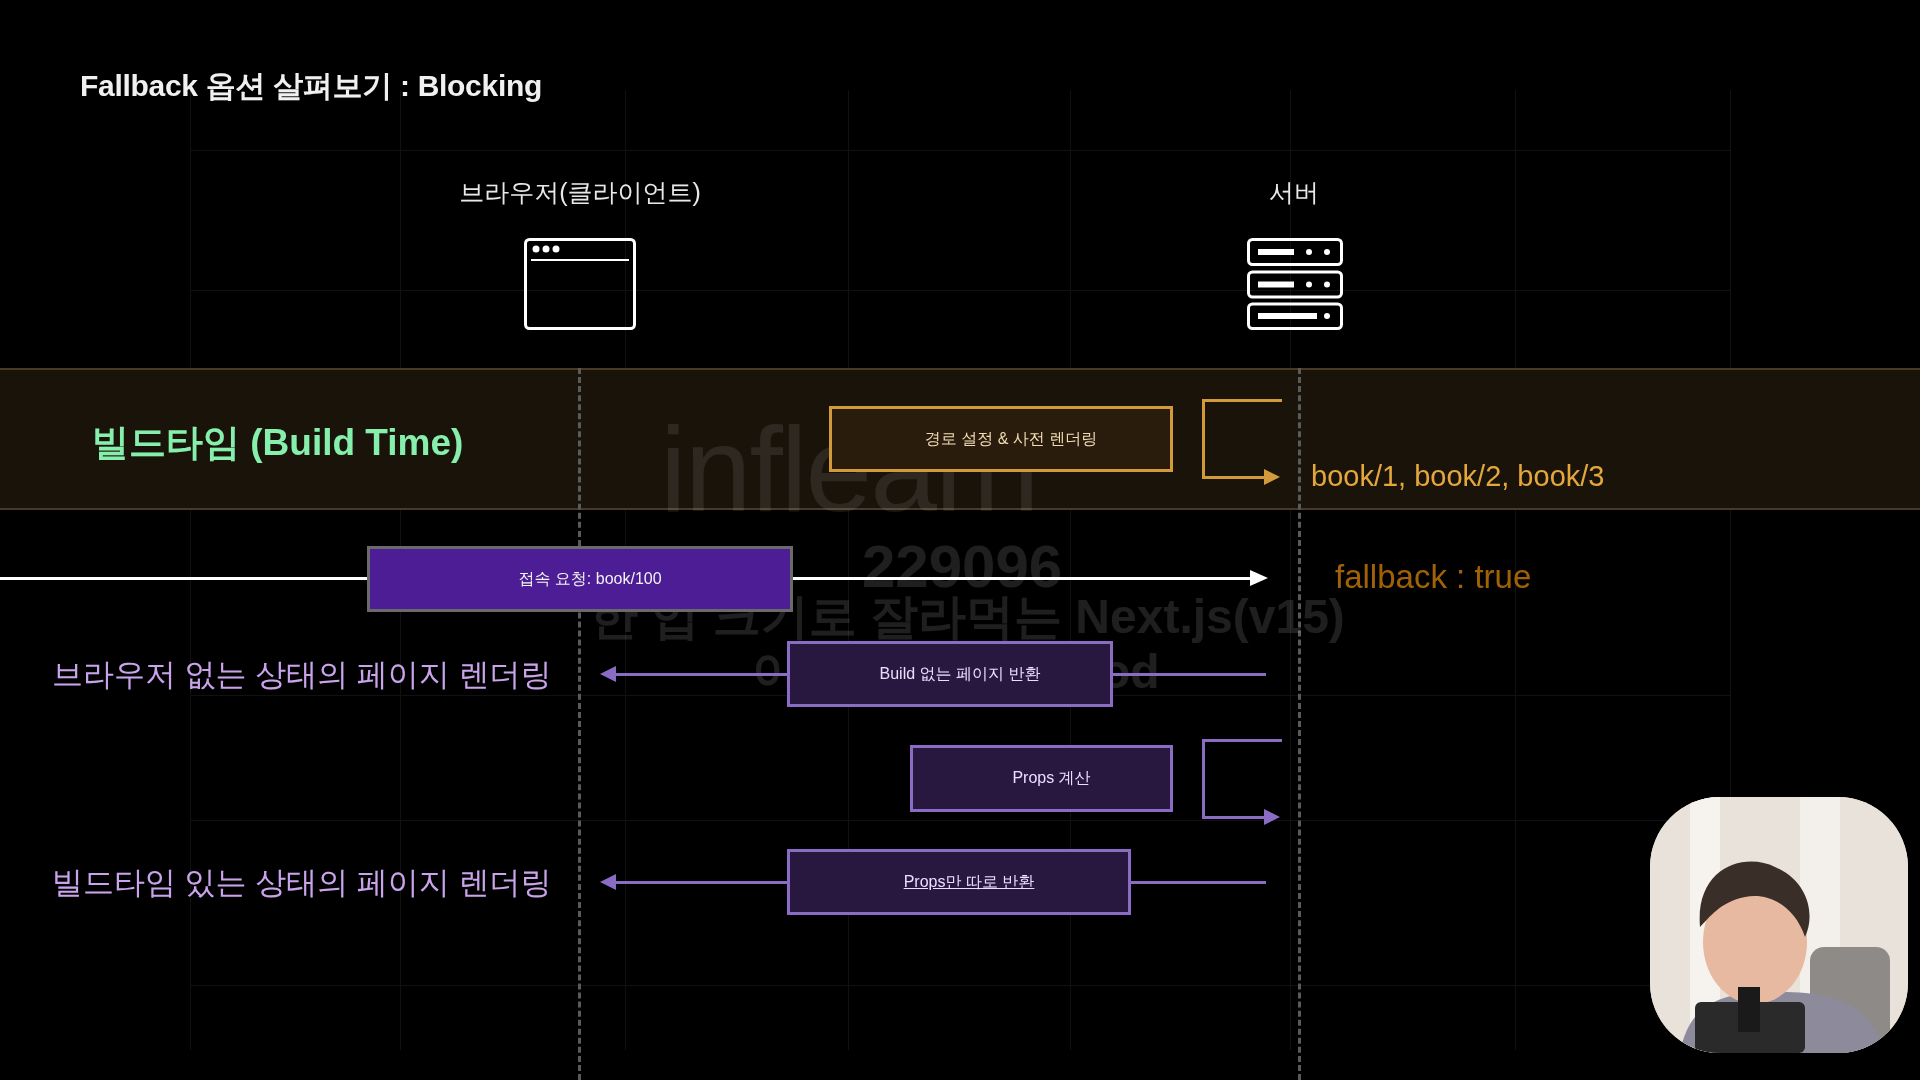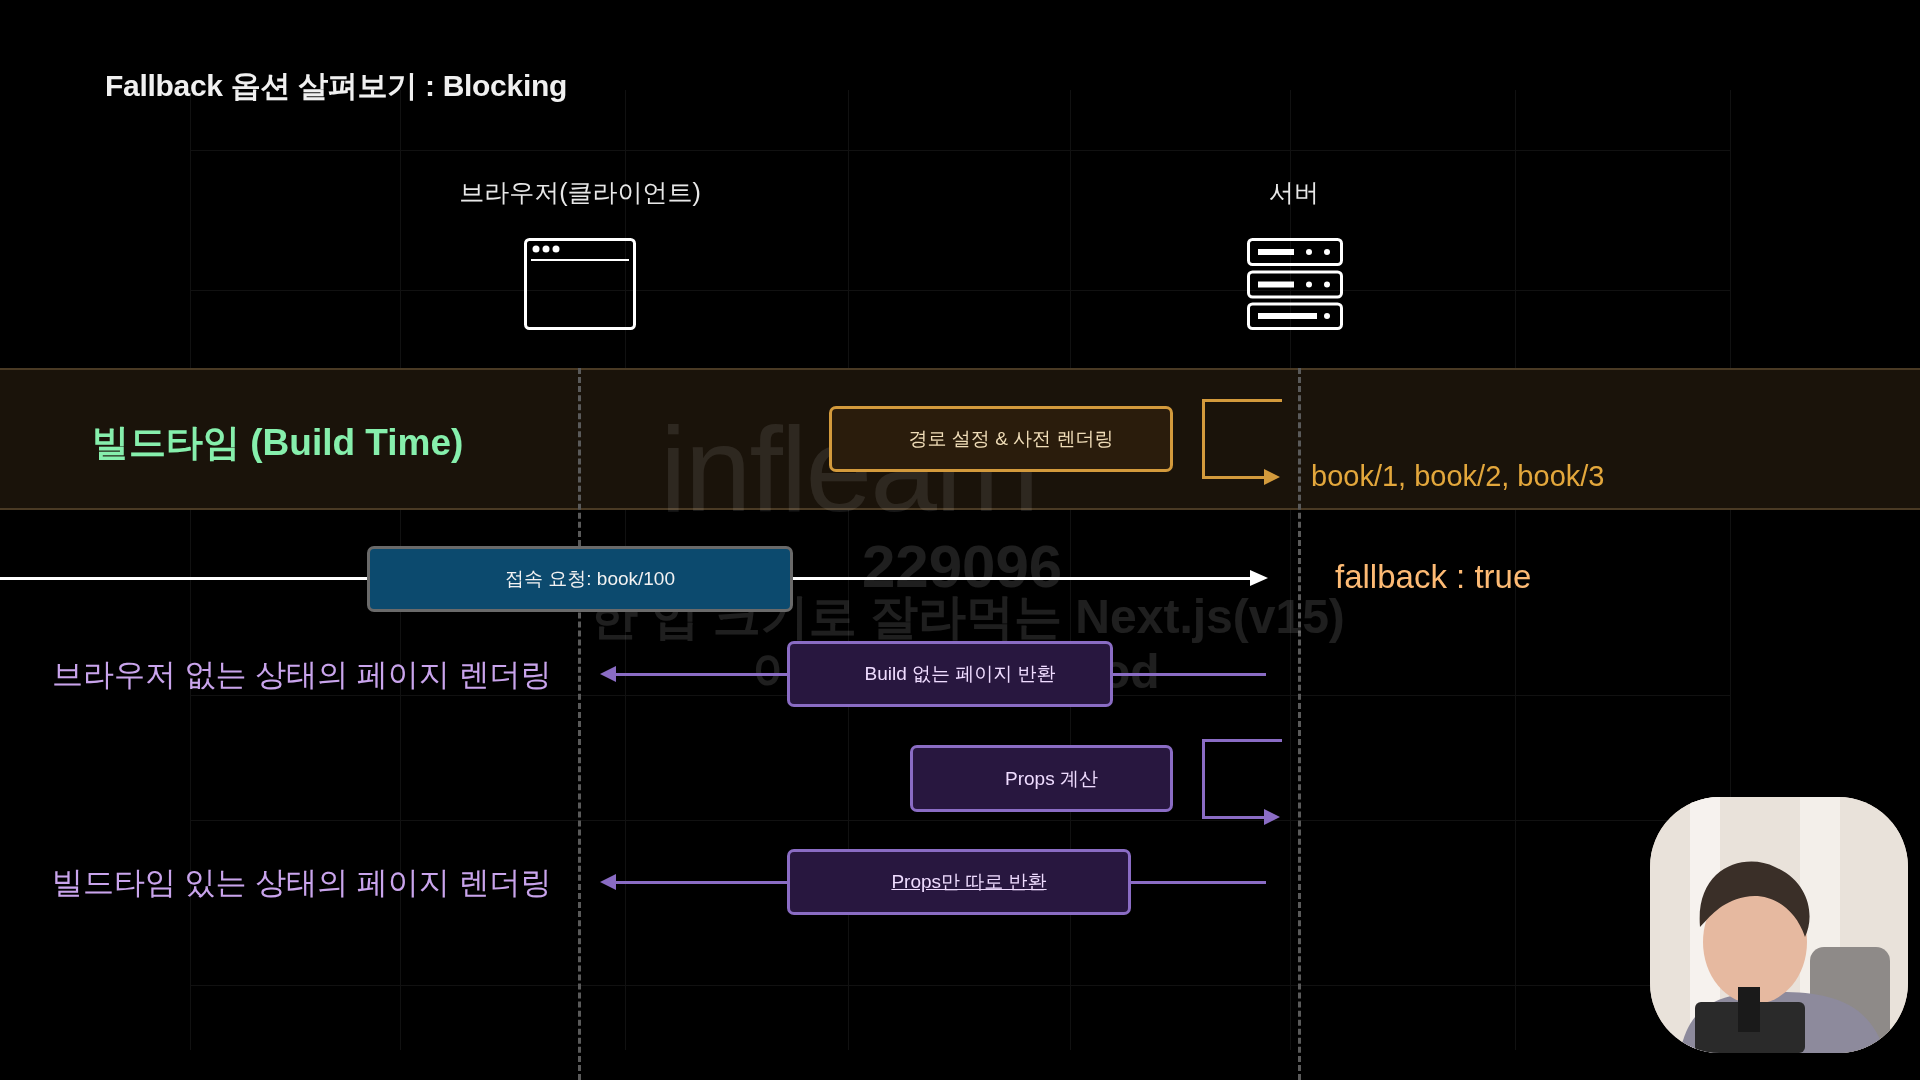--- a/index.html
+++ b/index.html
@@ -1,38 +1,38 @@
 <!DOCTYPE html>
 <html><head>
 <meta charset="utf-8">
 <style>
   html, body { margin:0; padding:0; background:#000; }
   body { width:1920px; height:1080px; position:relative; overflow:hidden;
          font-family:"Liberation Sans","DejaVu Sans",sans-serif; color:#eee; }
   .abs { position:absolute; }
   .grid-v { position:absolute; top:90px; bottom:30px; width:1px; background:#111; }
   .grid-h { position:absolute; left:190px; right:190px; height:1px; background:#111; }
-  .title { left:105px; top:66px; font-size:30px; font-weight:bold; color:#f0f0f0; letter-spacing:-0.3px; }
+  .title { left:80px; top:66px; font-size:30px; font-weight:bold; color:#f0f0f0; letter-spacing:-0.3px; }
   .actor-label { top:176px; font-size:25px; color:#e8e8e8; transform:translateX(-50%); white-space:nowrap; }
   .band { left:0; top:368px; width:1920px; height:142px; background:#1a130a;
           border-top:2px solid #4a3a24; border-bottom:2px solid #4a3a24; box-sizing:border-box; }
   .band-label { left:92px; top:418px; font-size:37px; font-weight:bold; color:#86efac; }
   .lifeline { top:368px; bottom:0; width:0; border-left:3px dashed #5a5a5a; }
   .box { display:flex; align-items:center; justify-content:center; box-sizing:border-box;
-         border-radius:7px; font-size:19px;padding-left:20px; }
+         border-radius:0; font-size:16px;padding-left:20px; }
   .box.gold { border:3px solid #d39a3c; background:#2a1c0c; color:#f0ddb8; }
-  .box.dark { border:3px solid #6a6a6a; background:#0c4a6e; color:#f2f2f2; }
+  .box.dark { border:3px solid #6a6a6a; background:#4c1d95; color:#f2f2f2; }
   .box.purple { border:3px solid #8a6cc4; background:#28173f; color:#efdcff; }
   .line { position:absolute; height:3px; }
   .vline { position:absolute; width:3px; }
   .tri-r { position:absolute; width:0; height:0; border-top:8px solid transparent; border-bottom:8px solid transparent; }
   .tri-l { position:absolute; width:0; height:0; border-top:8px solid transparent; border-bottom:8px solid transparent; }
   .side-text { font-size:31px; color:#c9a4ec; white-space:nowrap; }
   .result-gold { font-size:29px; color:#e3a73c; white-space:nowrap; }
-  .result-purple { font-size:33px; color:#fdba74; white-space:nowrap; }
+  .result-purple { font-size:33px; color:#a16207; white-space:nowrap; }
   .watermark { color:rgba(255,255,255,0.12); font-weight:bold; white-space:nowrap; pointer-events:none; }
   .webcam { left:1650px; top:797px; width:258px; height:256px; border-radius:70px; overflow:hidden;
             background:linear-gradient(90deg,#c9beb4 0%,#efe9e3 30%,#f4efe9 60%,#d8ccc0 100%); }
 </style>
 </head>
 <body>
 
 <div class="grid-v" style="left:190px"></div>
 <div class="grid-v" style="left:400px"></div>
 <div class="grid-v" style="left:625px"></div>

